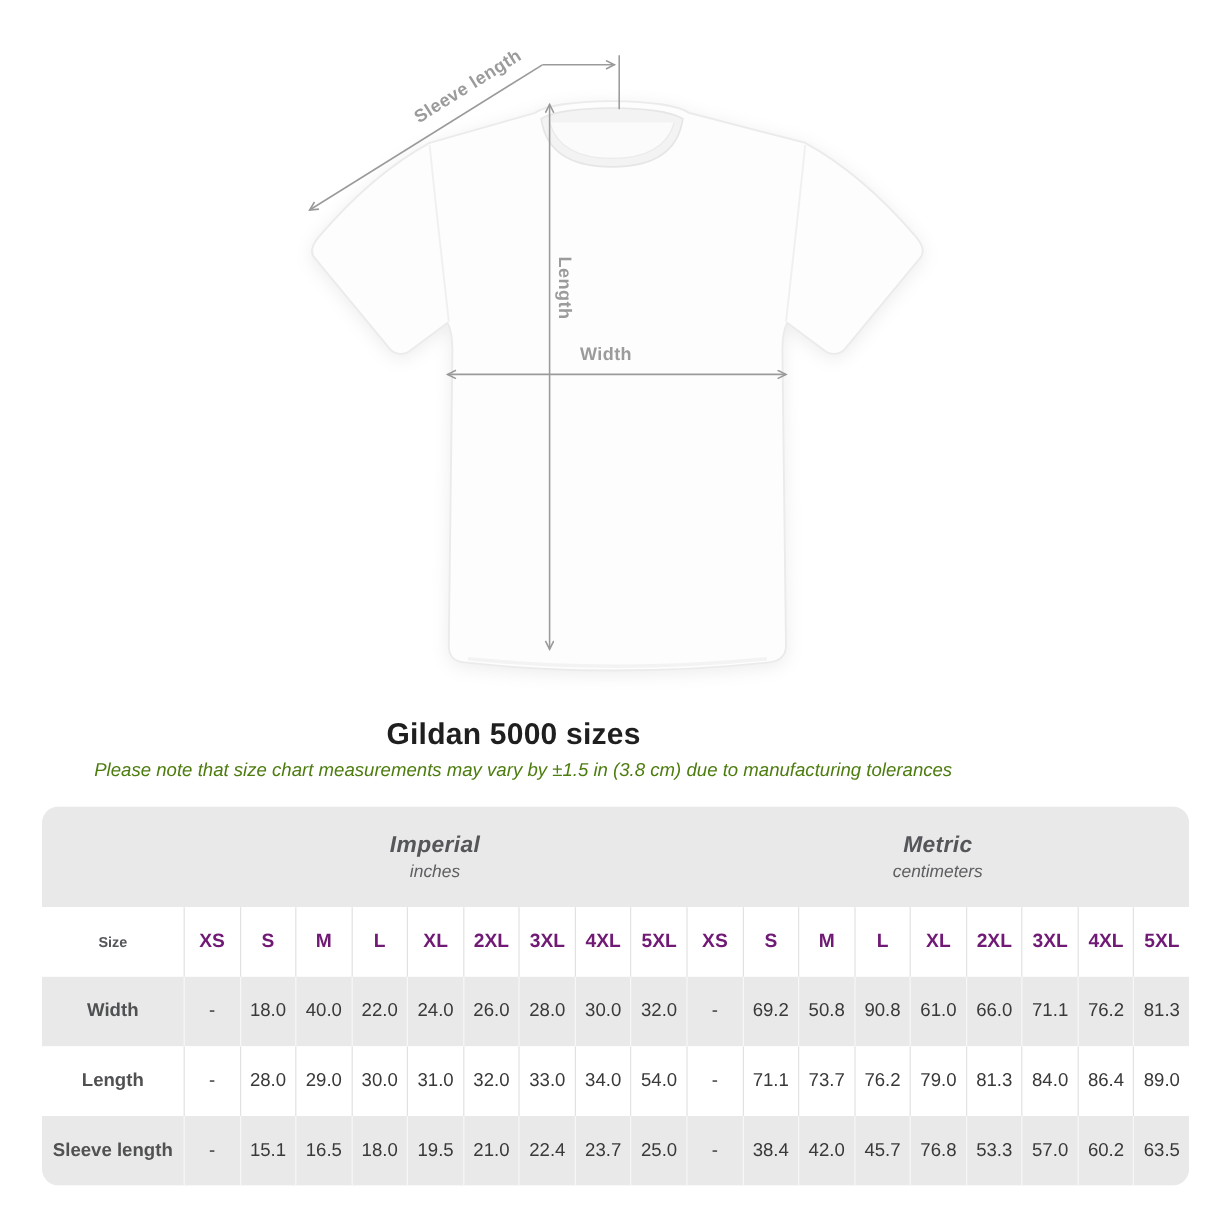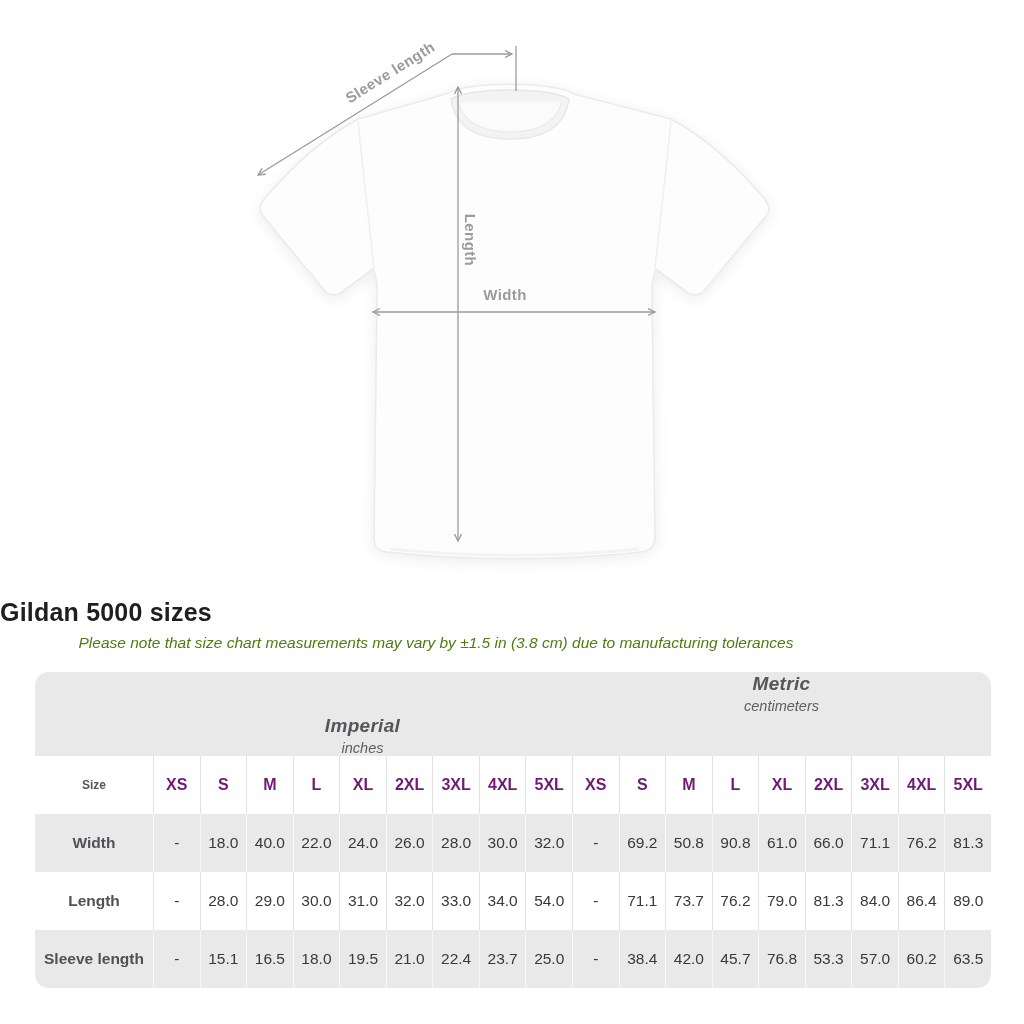--- a/index.html
+++ b/index.html
@@ -1,19 +1,19 @@
 <!DOCTYPE html>
 <html><head>
 <meta charset="utf-8">
 <style>
   html,body{margin:0;padding:0;background:#ffffff;}
   .page{position:relative;width:1024px;height:1024px;background:#ffffff;overflow:hidden;
         font-family:"Liberation Sans","DejaVu Sans",sans-serif;}
   .shirt-svg{position:absolute;left:0;top:0;}
-  .page-title{position:absolute;left:0;top:598px;width:856px;
+  .page-title{position:absolute;left:0;top:598px;width:856px;text-align:center;
               font-size:25px;font-weight:bold;color:#1f1f1f;letter-spacing:.2px;}
   .page-subtitle{position:absolute;left:0;top:634px;width:872px;text-align:center;
               font-size:15.5px;font-style:italic;color:#4d7c0f;}
   .tbl{position:absolute;left:35px;top:672px;width:956px;border-radius:14px;overflow:hidden;}
   .band{display:grid;grid-template-columns:118px repeat(18,1fr);height:84px;background:#e9e9e9;}
   .unit{display:flex;flex-direction:column;align-items:center;justify-content:center;gap:3px;}
   .unit-imperial{grid-column:2 / span 9;}
   .unit-metric{grid-column:11 / span 9;}
   .unit-name{font-style:italic;font-weight:bold;font-size:19px;color:#55565a;letter-spacing:.3px;}
   .unit-sub{font-style:italic;font-size:14.5px;color:#5d5e61;}
@@ -84,27 +84,27 @@
     <text class="ann-text" x="390" y="72" text-anchor="middle" dominant-baseline="central" transform="rotate(-32 390 72)">Sleeve length</text>
     <text class="ann-text" x="470" y="240" text-anchor="middle" dominant-baseline="central" transform="rotate(90 470 240)">Length</text>
     <text class="ann-text" x="505" y="300" text-anchor="middle">Width</text>
   </svg>
 
   <div class="page-title">Gildan 5000 sizes</div>
   <div class="page-subtitle">Please note that size chart measurements may vary by ±1.5 in (3.8 cm) due to manufacturing tolerances</div>
 
   <div class="tbl">
     <div class="band">
+      <div class="unit unit-imperial">
+        <span class="unit-name">Imperial</span>
+        <span class="unit-sub">inches</span>
+      </div>
       <div class="unit unit-metric">
         <span class="unit-name">Metric</span>
         <span class="unit-sub">centimeters</span>
-      </div>
-      <div class="unit unit-imperial">
-        <span class="unit-name">Imperial</span>
-        <span class="unit-sub">inches</span>
       </div>
     </div>
     <div class="trow">
       <div class="c first corner">Size</div>
 
     <div class="c size-head">XS</div>
         <div class="c size-head">S</div>
         <div class="c size-head">M</div>
         <div class="c size-head">L</div>
         <div class="c size-head">XL</div>

